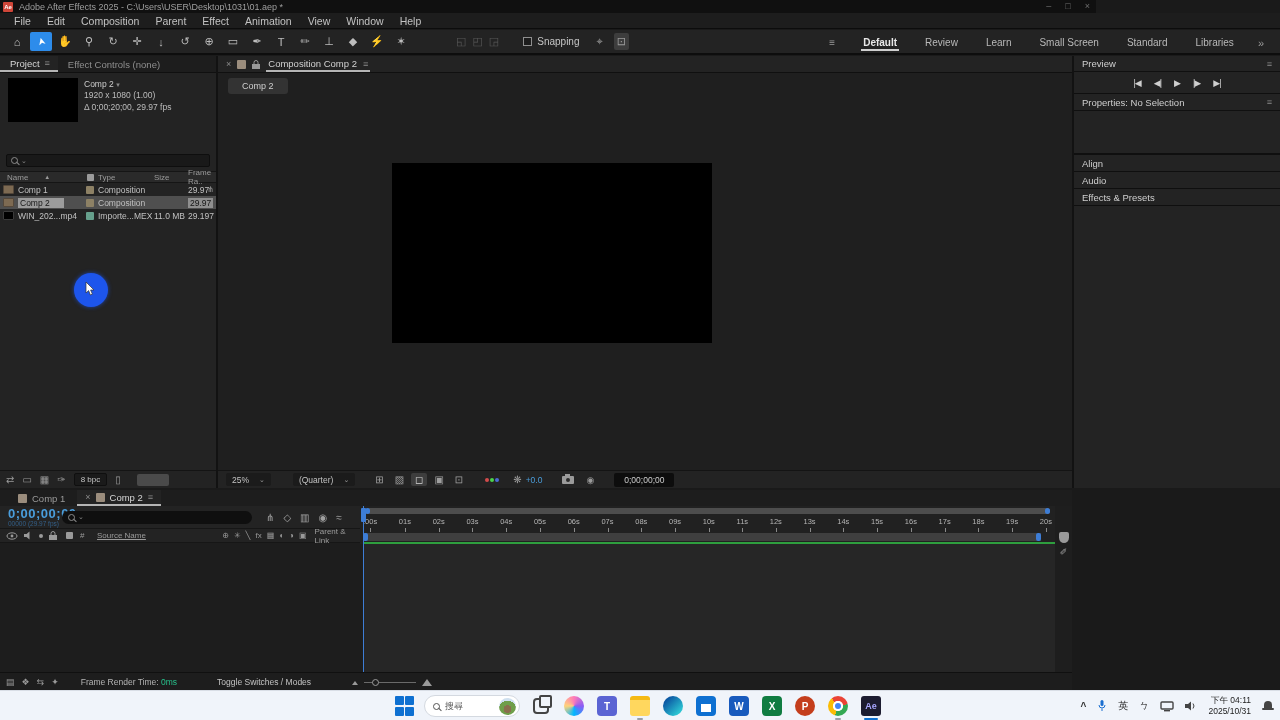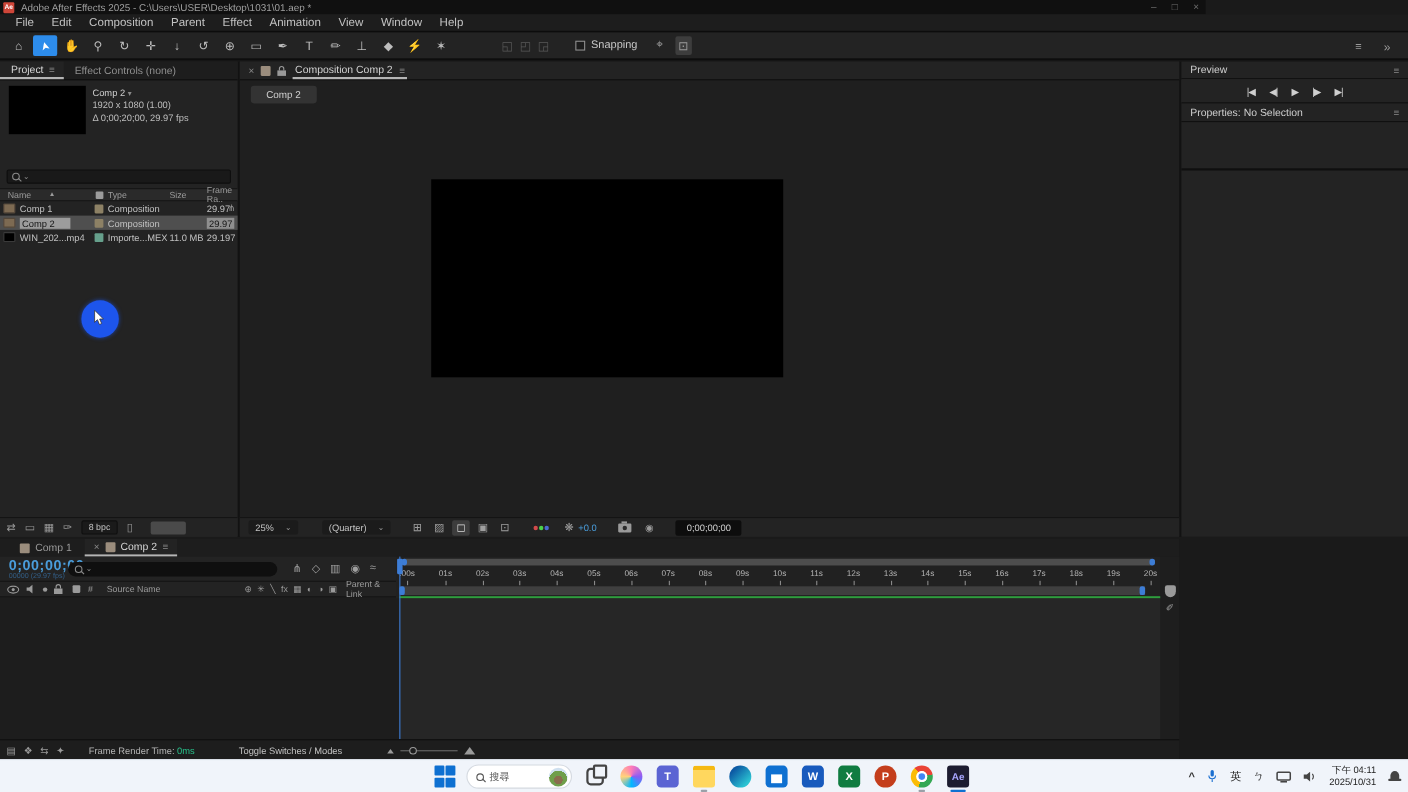--- a/index.html
+++ b/index.html
@@ -128,21 +128,21 @@
   .tc-big { width:62px; padding-left:8px; }
   .tc-big .tc { color:#4a9ddb; font-size:13px; font-weight:bold; letter-spacing:0.5px; line-height:1; }
   .tc-big .fr-info { color:#335f88; font-size:6.5px; }
   .tsearch { width:190px; height:13px; background:#0f0f0f; border-radius:7px; display:flex; align-items:center; padding:0 6px; gap:3px; }
   .thead-icons { display:flex; gap:9px; margin-left:14px; }
   .thead-icons span { color:#a0a0a0; font-size:10px; }
   .tcols { position:absolute; left:0; top:38px; width:360px; height:15px; background:#232323; border-top:1px solid #161616; border-bottom:1px solid #161616; display:flex; align-items:center; font-size:8px; color:#9b9b9b; }
   .avsl { display:flex; gap:6px; padding-left:6px; width:62px; align-items:center; }
   .tagcol { width:22px; display:flex; justify-content:center; }
   .hashcol { width:18px; }
-  .srccol { width:132px; }
+  .srccol { width:132px;text-decoration:underline; }
   .switchcol { display:flex; gap:5px; align-items:center; }
   .switchcol span { font-size:8px; color:#9a9a9a; }
   .parentcol { margin-left:8px; }
 
   .ruler-zone { position:absolute; left:360px; top:16px; width:695px; height:38px; background:#212121; }
   .navigator { position:absolute; left:5px; top:2px; right:5px; height:6px; background:#4d4d4d; border-radius:3px; }
   .navigator::before, .navigator::after { content:""; position:absolute; top:0; width:5px; height:6px; background:#3d7dd6; border-radius:3px; }
   .navigator::before { left:0; } .navigator::after { right:0; }
   .ruler { position:absolute; left:3px; right:3px; top:9px; height:17px; display:flex; justify-content:space-between; }
   .rtick { font-size:7.5px; color:#b5b5b5; text-align:center; position:relative; padding-top:2px; }
@@ -325,20 +325,29 @@
       <span class="snap-box"></span>
       <span class="snap-label">Snapping</span>
     </div>
     <div class="snap-icons">
 
     <span class="si">⌖</span>
         <span class="si pressed">⊡</span>
       </div>
     <div class="workspaces">
       <span class="ws-menu">≡</span>
+      <div style="display:flex">
+
+      <span class="ws active">Default</span>
+          <span class="ws">Review</span>
+          <span class="ws">Learn</span>
+          <span class="ws">Small Screen</span>
+          <span class="ws">Standard</span>
+          <span class="ws">Libraries</span>
+        </div>
       <span class="ws-overflow">»</span>
     </div>
   </div>
 
   <div class="main">
 
     <div class="panel project-panel">
       <div class="ptabs">
         <div class="ptab active">
           <span>Project</span>
@@ -494,20 +503,26 @@
           <span>◀|</span>
           <span>▶</span>
           <span>|▶</span>
           <span>▶|</span>
         </div>
       <div class="rp-head" style="height:17px">
         <span>Properties: No Selection</span>
         <span class="m">≡</span>
       </div>
       <div class="rp-props"></div>
+      <div>
+
+      <div class="rp-sec">Align</div>
+          <div class="rp-sec">Audio</div>
+          <div class="rp-sec">Effects &amp; Presets</div>
+        </div>
     </div>
   </div>
 
   <div class="timeline">
     <div class="ttabs">
       <div class="ttab">
         <span class="tansq"></span>
         <span>Comp 1</span>
       </div>
       <div class="ttab active">

